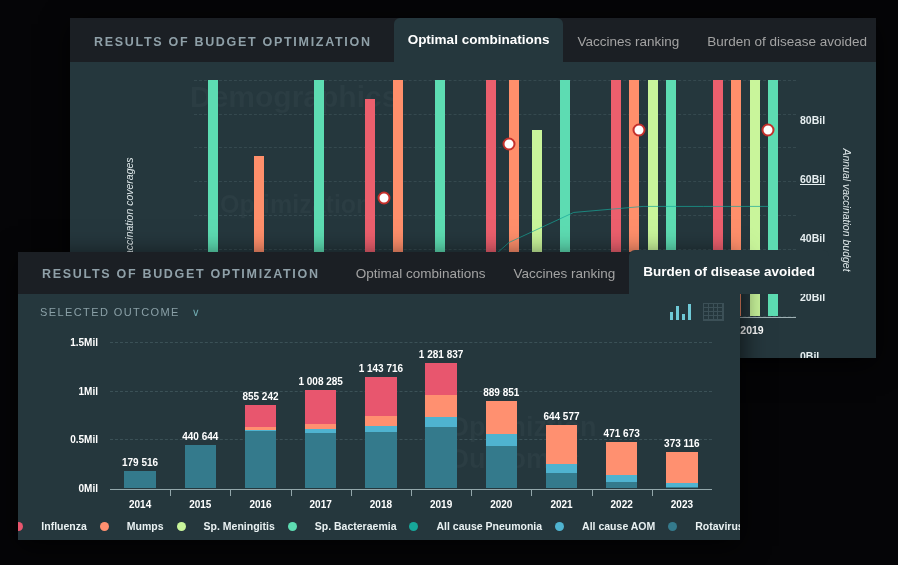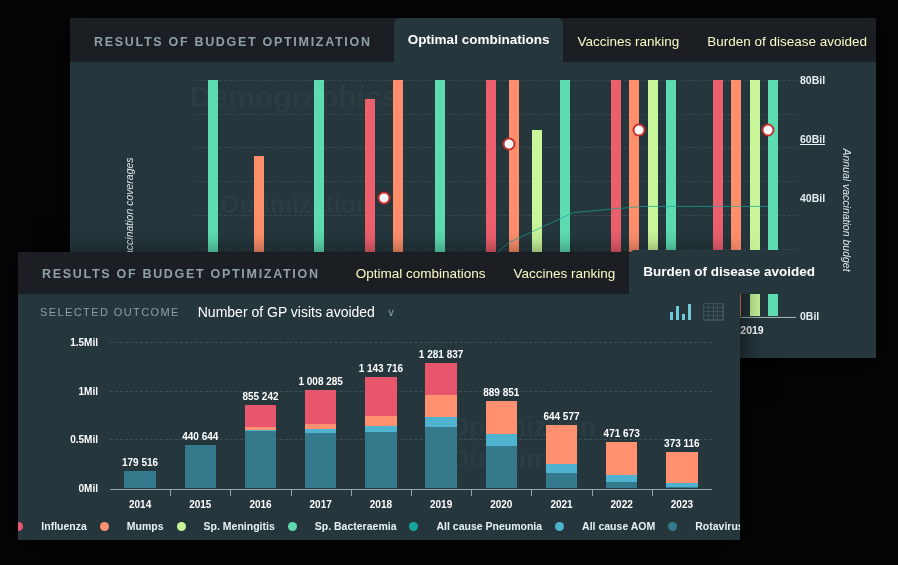--- a/index.html
+++ b/index.html
@@ -7,41 +7,41 @@
        -webkit-font-smoothing:antialiased;}
   .stage{position:relative;width:898px;height:565px;background:#050507;}
 
   
   .panel{position:absolute;background:#131a1f;box-shadow:0 6px 26px rgba(0,0,0,.75);}
   .panel-head{position:relative;display:flex;align-items:flex-end;height:44px;padding:0 0 0 24px;
               background:#1b1f24;}
   .head-title{font-size:12.5px;letter-spacing:1.7px;font-weight:bold;color:#8fa0a8;
               padding-bottom:13px;white-space:nowrap;}
   .tabs{display:flex;align-items:flex-end;margin-left:22px;height:44px;}
-  .tab{font-size:13.5px;color:#fef9c3;padding:0 14px 13px 14px;white-space:nowrap;cursor:pointer;}
+  .tab{font-size:13.5px;color:#a3a3a3;padding:0 14px 13px 14px;white-space:nowrap;cursor:pointer;}
   .tab.active{color:#ffffff;font-weight:bold;background:#25373d;border-radius:6px 6px 0 0;
               padding-top:10px;padding-bottom:12px;height:22px;display:flex;align-items:center;}
 
   .panel-body{position:relative;background:#25373d;overflow:hidden;}
 
   
   .wm{position:absolute;color:#2b3d43;font-weight:bold;pointer-events:none;user-select:none;}
 
   
   #back{left:70px;top:18px;width:806px;height:340px;}
   #back .panel-body{height:296px;}
   .b-plot{position:absolute;left:124px;top:18px;right:80px;bottom:42px;}
   .b-grid{position:absolute;inset:0;}
   .b-grid .gl{position:absolute;left:0;right:0;height:1px;border-top:1px dashed #35494f;}
   .b-ylabels{position:absolute;left:0;top:18px;width:118px;bottom:42px;}
   .b-ylabels span{position:absolute;right:6px;transform:translateY(-50%);font-size:10.5px;
                   color:#e6eef0;font-weight:bold;}
   .b-rlabels{position:absolute;right:26px;top:18px;width:54px;bottom:42px;}
   .b-rlabels span{position:absolute;left:4px;transform:translateY(-50%);font-size:10.5px;
-                  color:#e6eef0;font-weight:bold;}
+                  color:#e6eef0;font-weight:bold;margin-top:40px;}
   .axtitle{position:absolute;font-size:10.5px;font-style:italic;color:#dfe8ea;white-space:nowrap;}
   .axtitle.left{left:-6px;top:50%;transform:translateY(-50%) rotate(-90deg);transform-origin:center;}
   .axtitle.right{right:-40px;top:50%;transform:translateY(-50%) rotate(90deg);transform-origin:center;}
   .b-bar{position:absolute;bottom:0;}
   .b-xaxis{position:absolute;left:124px;right:80px;bottom:40px;height:1px;background:#9fb0b4;}
   .b-xtick{position:absolute;bottom:22px;font-size:10.5px;color:#ffffff;font-weight:bold;
            transform:translateX(-50%);}
 
   
   #front{left:18px;top:252px;width:722px;height:288px;}
@@ -166,21 +166,20 @@
       </div>
     </div>
 
     <div class="panel-body">
 
       <div class="wm" style="left:430px;top:118px;font-size:27px;">Optimiztion</div>
       <div class="wm" style="left:430px;top:150px;font-size:27px;">Outcomes</div>
 
       <div class="toolbar">
         <div class="sel-label">SELECTED OUTCOME</div>
-        <div class="sel-value">Number of GP visits avoided</div>
         <div class="chev">∨</div>
         <div class="tb-icons">
           <div class="ico-bars">
             <i style="height:8px"></i>
               <i style="height:14px"></i>
             <i style="height:6px"></i>
               <i style="height:16px"></i>
           </div>
           <div class="ico-grid">
             <u></u>

